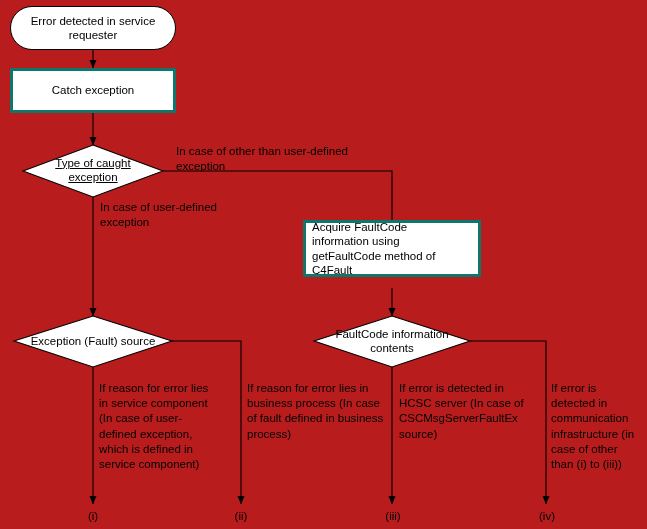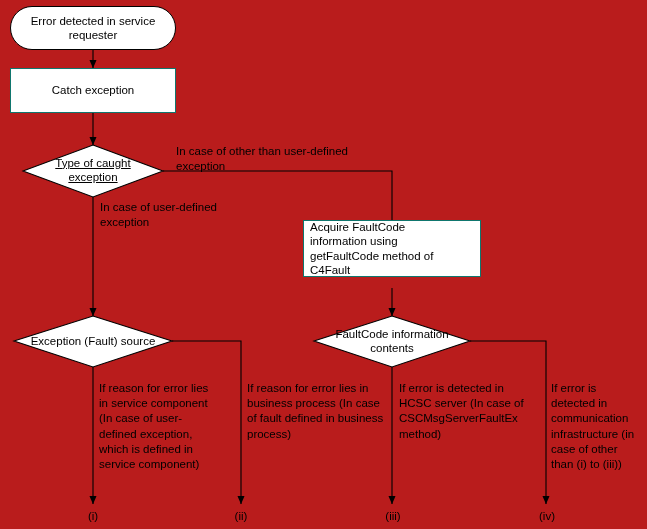--- a/index.html
+++ b/index.html
@@ -32,21 +32,21 @@
     font-size: 11.5px;
     color: #000000;
     line-height: 1.25;
   }
   .terminator {
     border: 1px solid #000000;
     border-radius: 40px;
     background: #ffffff;
   }
   .process {
-    border: 1px solid #0f766e;
+    border: 3px solid #0f766e;
     background: #ffffff;
   }
   .process.left {
     justify-content: flex-start;
     text-align: left;
     padding: 4px 6px;
   }
   .label {
     position: absolute;
     font-size: 11.5px;
@@ -146,21 +146,21 @@
 service component)</div>
 
   <div class="label" style="left:247px; top:381px; width:140px;">If reason for error lies in
 business process (In case
 of fault defined in business
 process)</div>
 
   <div class="label" style="left:399px; top:381px; width:134px;">If error is detected in
 HCSC server (In case of
 CSCMsgServerFaultEx
-method)</div>
+source)</div>
 
   <div class="label" style="left:551px; top:381px; width:94px;">If error is
 detected in
 communication
 infrastructure (in
 case of other
 than (i) to (iii))</div>
 
   <div class="outlabel" style="left:78px; top:510px; width:30px;">(i)</div>
   <div class="outlabel" style="left:226px; top:510px; width:30px;">(ii)</div>

